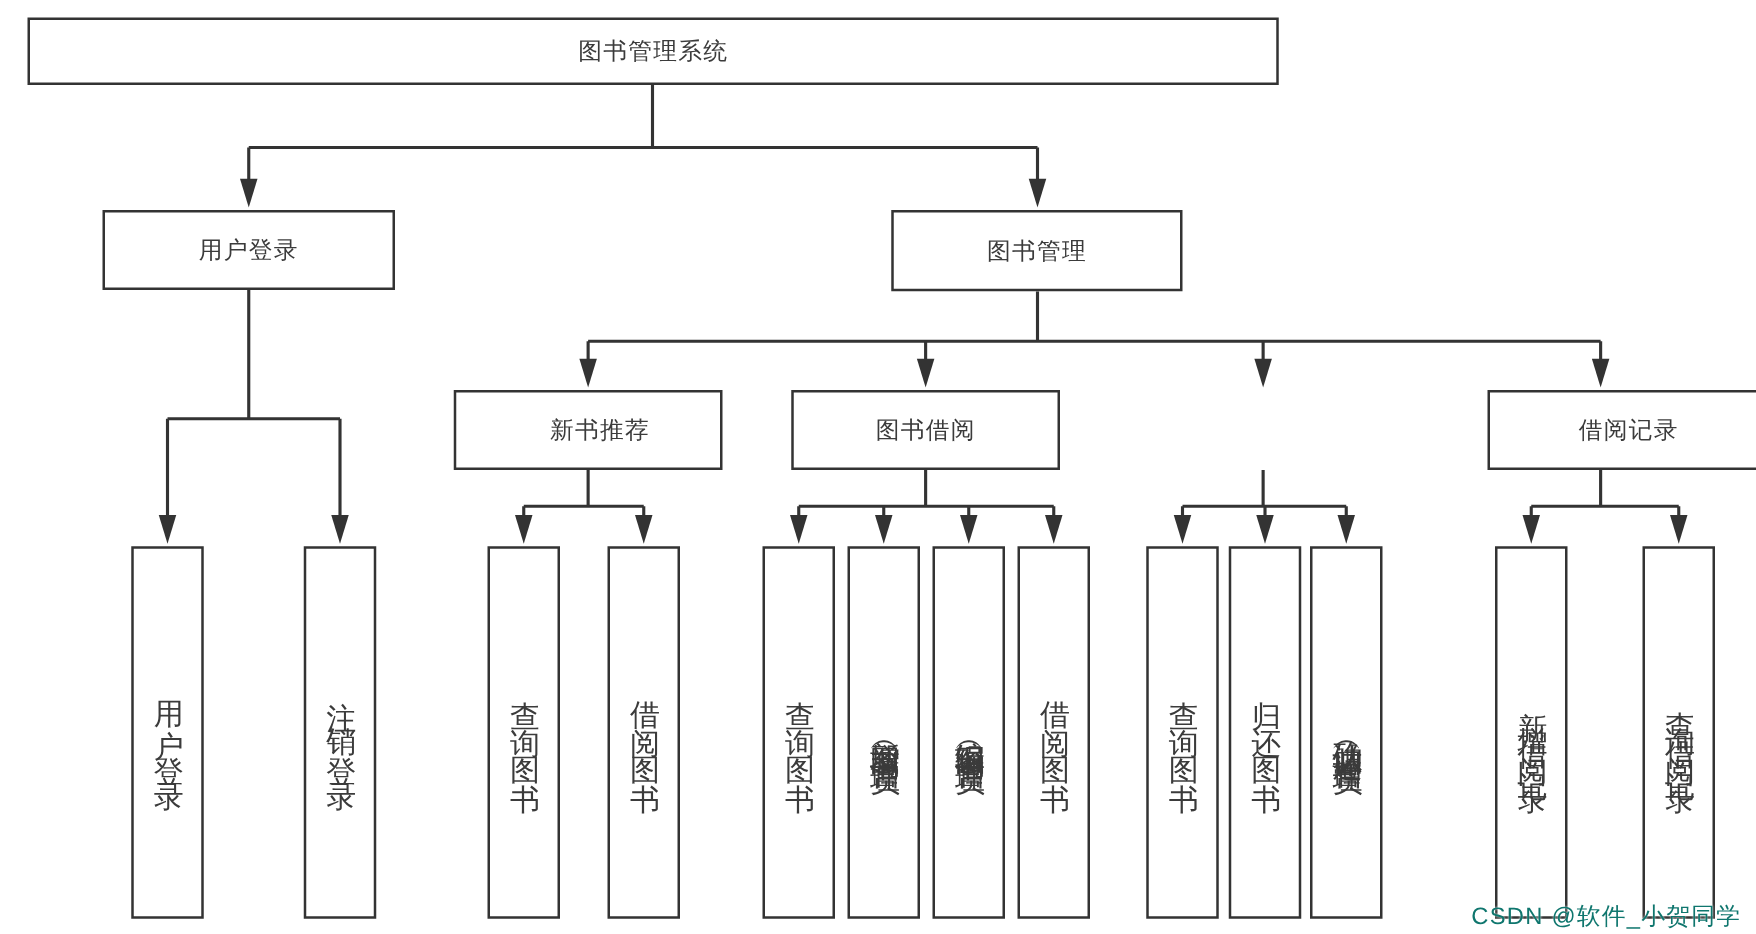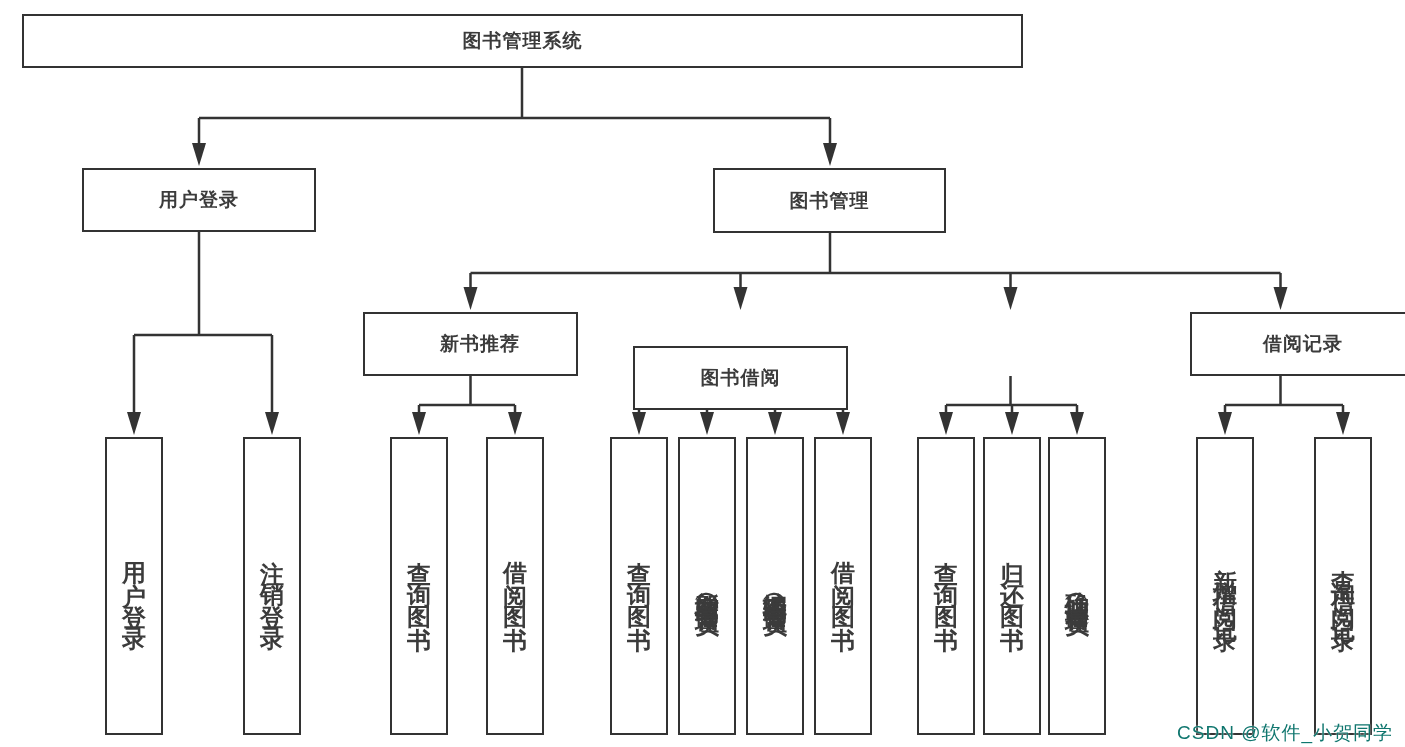--- a/index.html
+++ b/index.html
@@ -19,41 +19,40 @@
   .box {
     position: absolute;
     background: #ffffff;
     border: 2.5px solid #333333;
     box-sizing: border-box;
     display: flex;
     align-items: center;
     justify-content: center;
     color: #3b3b3b;
     z-index: 2;
-    font-weight: bold;
   }
   .hbox {
     font-size: 19px;
     letter-spacing: 1px;
     white-space: nowrap;
   }
   .vbox { z-index: 2; }
   .vtext {
     writing-mode: vertical-rl;
     text-orientation: mixed;
     font-size: 24px;
     line-height: 1;
     white-space: nowrap;
   }
   
   .n-root  { left: 22px;  top: 14px;  width: 1001px; height: 54px; }
   .n-login { left: 82px;  top: 168px; width: 234px;  height: 64px; }
   .n-mgmt  { left: 713px; top: 168px; width: 233px;  height: 65px; }
   .n-l3a { left: 363px;  top: 312px; width: 215px; height: 64px; padding-left: 19px; }
-  .n-l3b { left: 633px;  top: 312px; width: 215px; height: 64px; margin-top: 34px; }
+  .n-l3b { left: 633px;  top: 312px; width: 215px; height: 64px; }
   .n-l3c { left: 903px;  top: 312px; width: 215px; height: 64px; }
   .n-l3d { left: 1173px; top: 312px; width: 226px; height: 64px; margin-left: 17px; }
   .leaf { top: 437px; width: 58px; height: 298px; }
   .g1a { left: 105px; }  .g1b { left: 243px; }
   .g2a { left: 390px; }  .g2b { left: 486px; }
   .g3a { left: 610px; }  .g3b { left: 678px; } .g3c { left: 746px; } .g3d { left: 814px; }
   .g4a { left: 917px; }  .g4b { left: 983px; } .g4c { left: 1048px; }
   .g5a { left: 1196px; } .g5b { left: 1314px; }
   .watermark {
     position: absolute;

